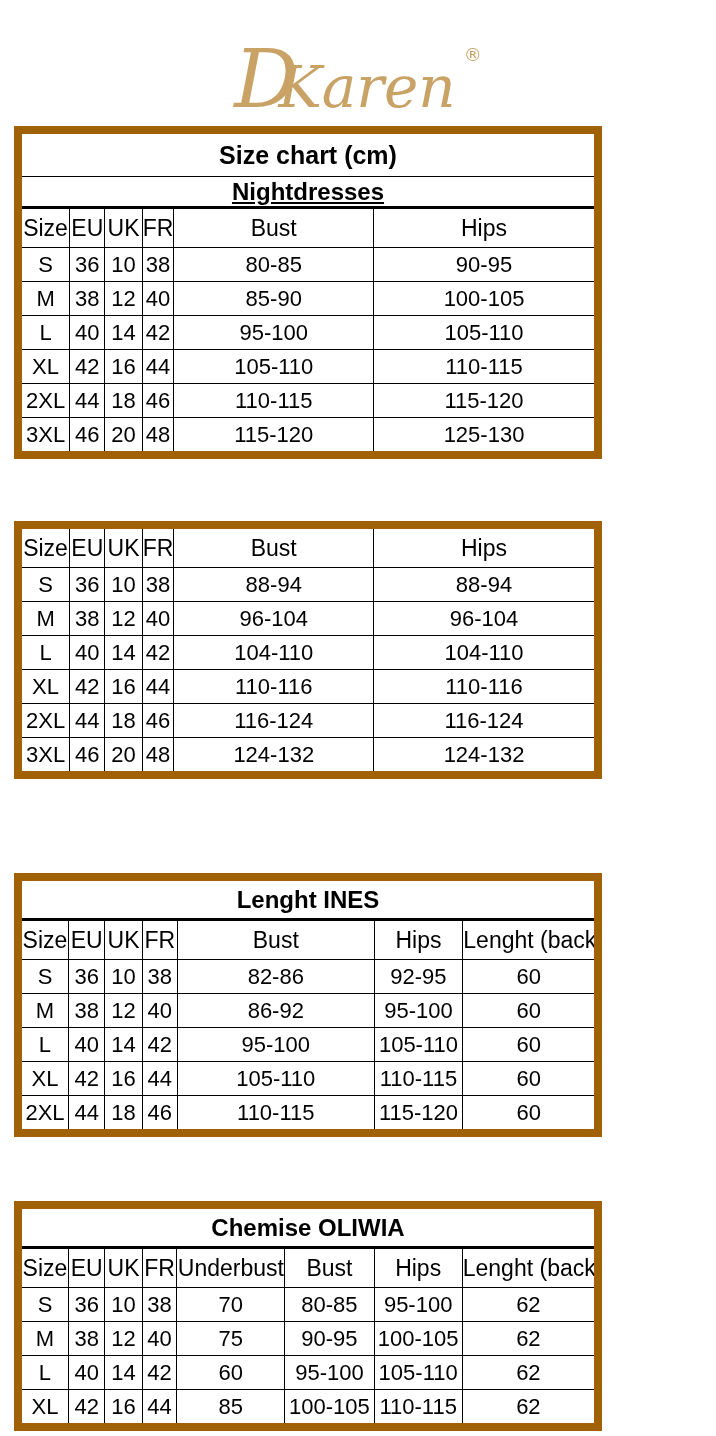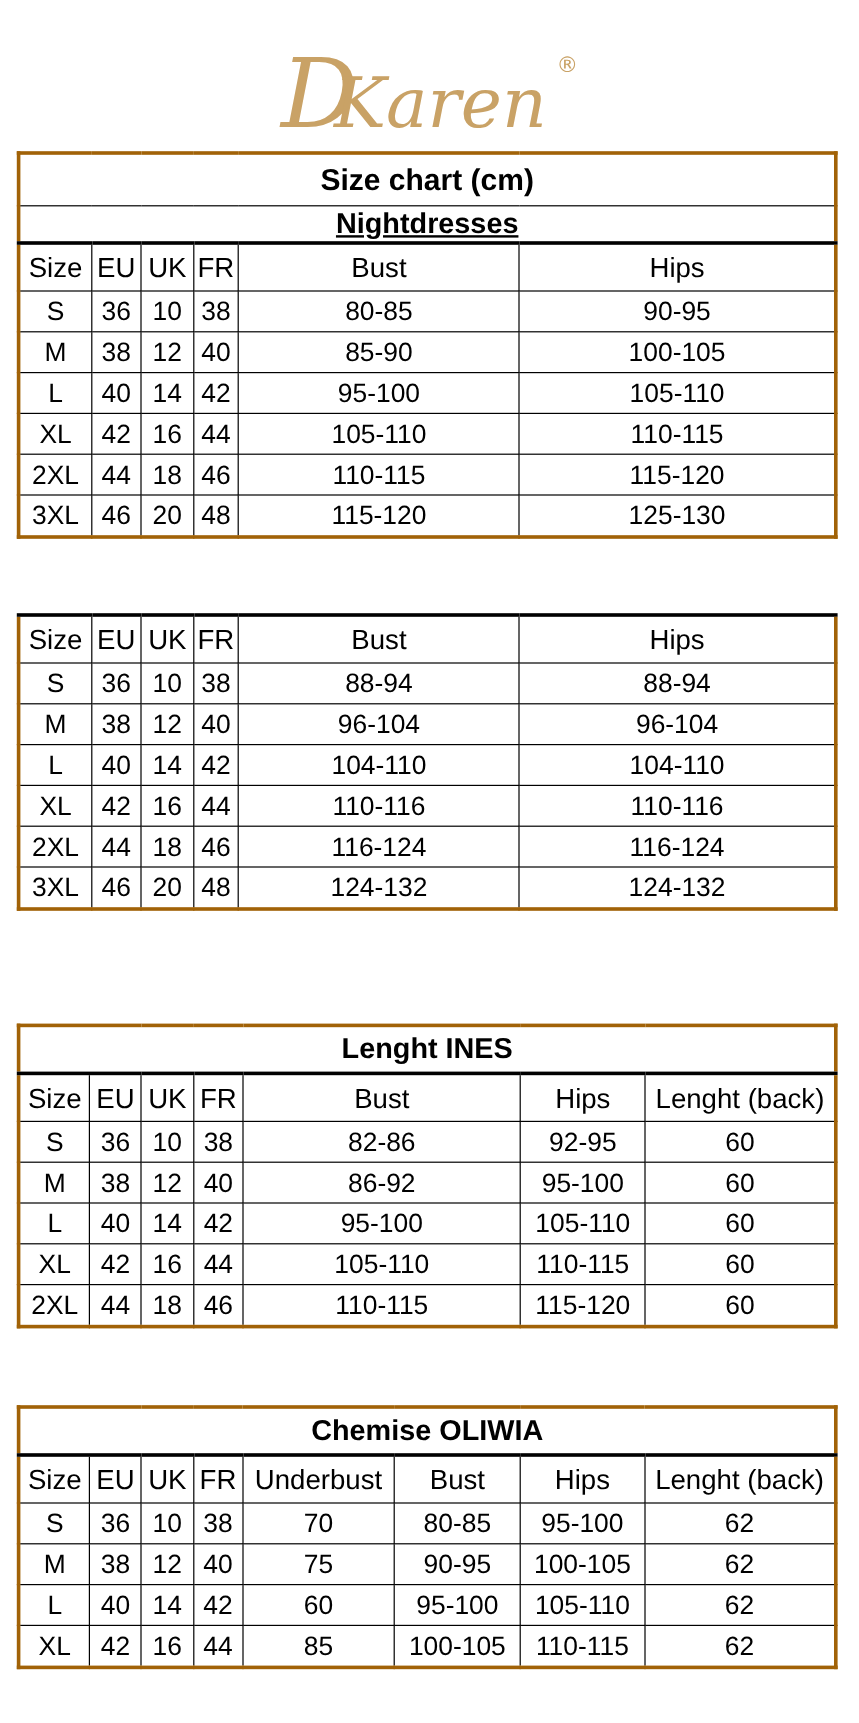--- a/index.html
+++ b/index.html
@@ -53,22 +53,22 @@
   }
   .table-block { background: #fff; }
   .block-0 { margin-top: 16px; }
   .block-1 { margin-top: 62px; }
   .block-2 { margin-top: 94px; }
   .block-3 { margin-top: 64px; }
 
   table.size-table {
     border-collapse: collapse;
     table-layout: fixed;
-    width: 684px;
-    border: 3px solid #a16207;
+    width: 588px;
+    border: 8px solid #a16207;
   }
   .size-table td, .size-table th {
     border: 1.5px solid #000;
     text-align: center;
     vertical-align: middle;
     padding: 0;
     overflow: hidden;
     white-space: nowrap;
   }
   .title-row td {

